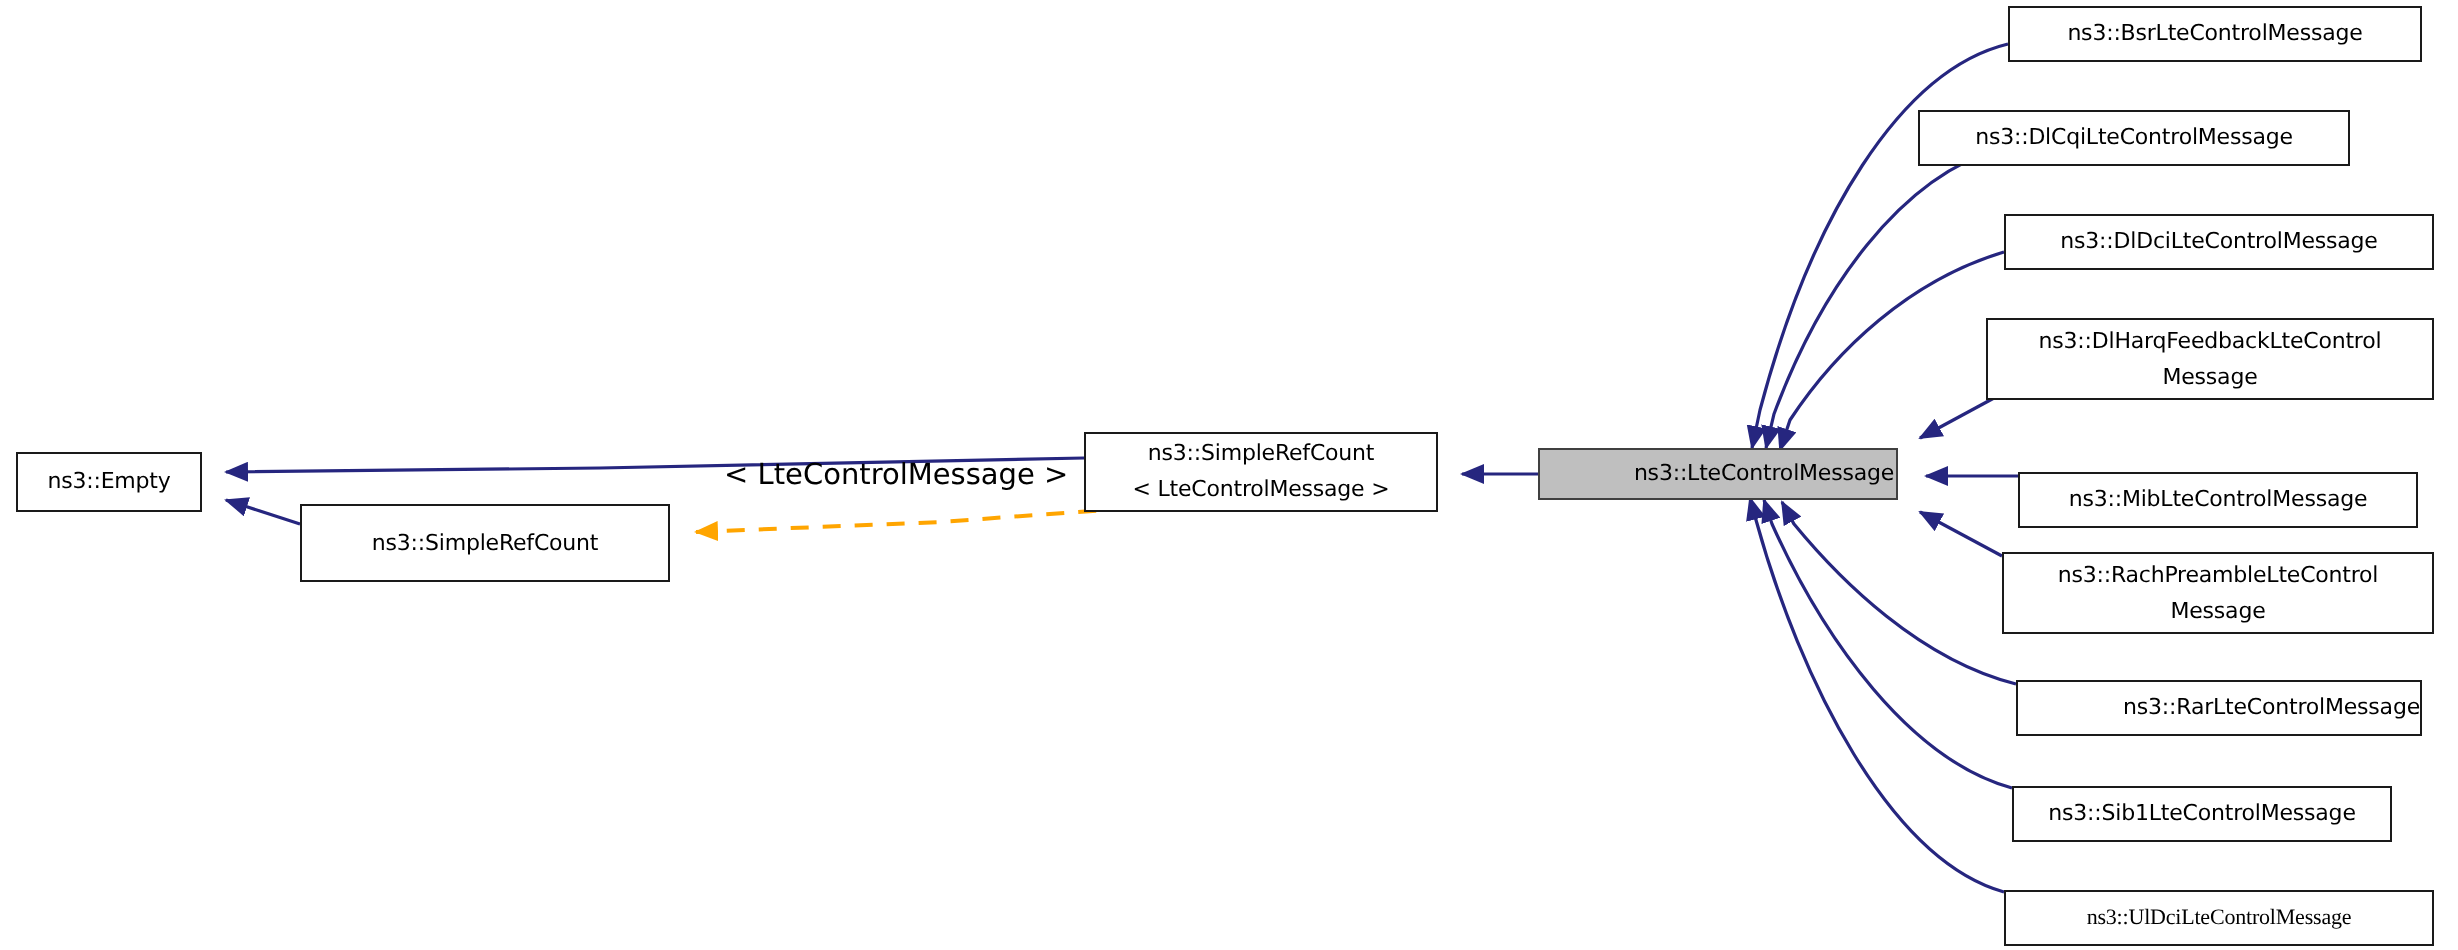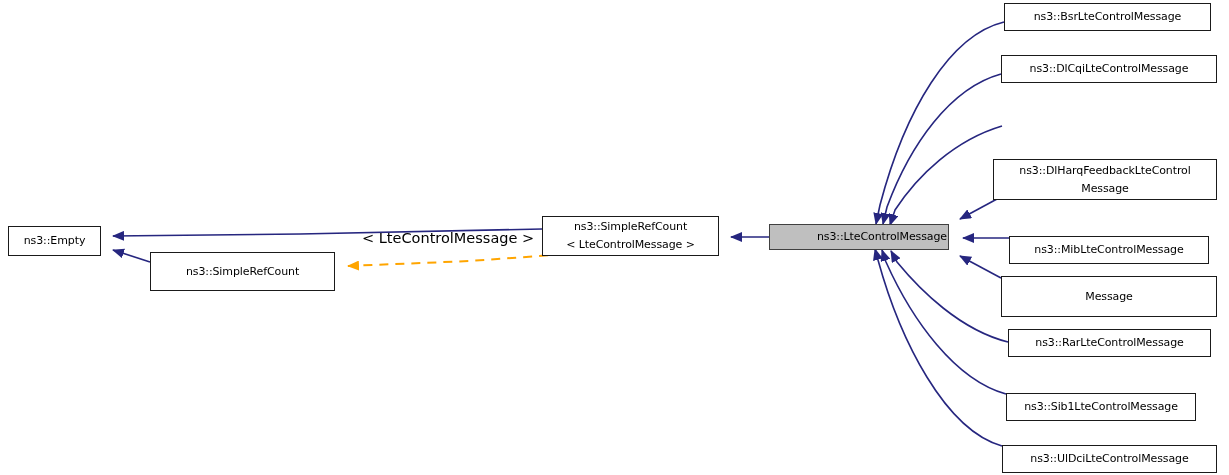--- a/index.html
+++ b/index.html
@@ -106,45 +106,49 @@
   </div>
 
   <div class="node highlight" style="left: 769px; top: 224px; width: 180px; height: 26px; padding-left: 46px;">
     <span class="ln">ns3::LteControlMessage</span>
   </div>
 
   <div class="node" style="left: 1004px; top: 3px; width: 207px; height: 28px;">
     <span class="ln">ns3::BsrLteControlMessage</span>
   </div>
 
-  <div class="node" style="left: 1001px; top: 55px; width: 216px; height: 28px;">
+  <div class="node" style="left: 959px; top: 55px; width: 216px; height: 28px;">
     <span class="ln">ns3::DlCqiLteControlMessage</span>
   </div>
 
+  <div class="node" style="left: 1002px; top: 107px; width: 215px; height: 28px;">
+    <span class="ln">ns3::DlDciLteControlMessage</span>
+  </div>
 
   <div class="node" style="left: 993px; top: 159px; width: 224px; height: 41px; align-items: center;">
     <span class="ln">ns3::DlHarqFeedbackLteControl</span>
     <span class="ln">Message</span>
   </div>
 
   <div class="node" style="left: 1009px; top: 236px; width: 200px; height: 28px;">
     <span class="ln">ns3::MibLteControlMessage</span>
   </div>
 
   <div class="node" style="left: 1001px; top: 276px; width: 216px; height: 41px;">
+    <span class="ln">ns3::RachPreambleLteControl</span>
     <span class="ln">Message</span>
   </div>
 
-  <div class="node" style="left: 1008px; top: 329px; width: 203px; height: 28px;">
+  <div class="node" style="left: 1008px; top: 340px; width: 203px; height: 28px; align-items: flex-end;">
     <span class="ln">ns3::RarLteControlMessage</span>
   </div>
 
   <div class="node" style="left: 1006px; top: 393px; width: 190px; height: 28px;">
     <span class="ln">ns3::Sib1LteControlMessage</span>
   </div>
 
-  <div class="node" style="left: 1002px; top: 445px; width: 215px; height: 28px;">
+  <div class="node" style="left: 1002px; top: 445px; width: 215px; height: 28px; font-family: Liberation Serif, serif;">
     <span class="ln">ns3::UlDciLteControlMessage</span>
   </div>
 
   <div class="edge-label" style="left: 362px; top: 229px;">&lt; LteControlMessage &gt;</div>
 
 </div>
 
 </body></html>

